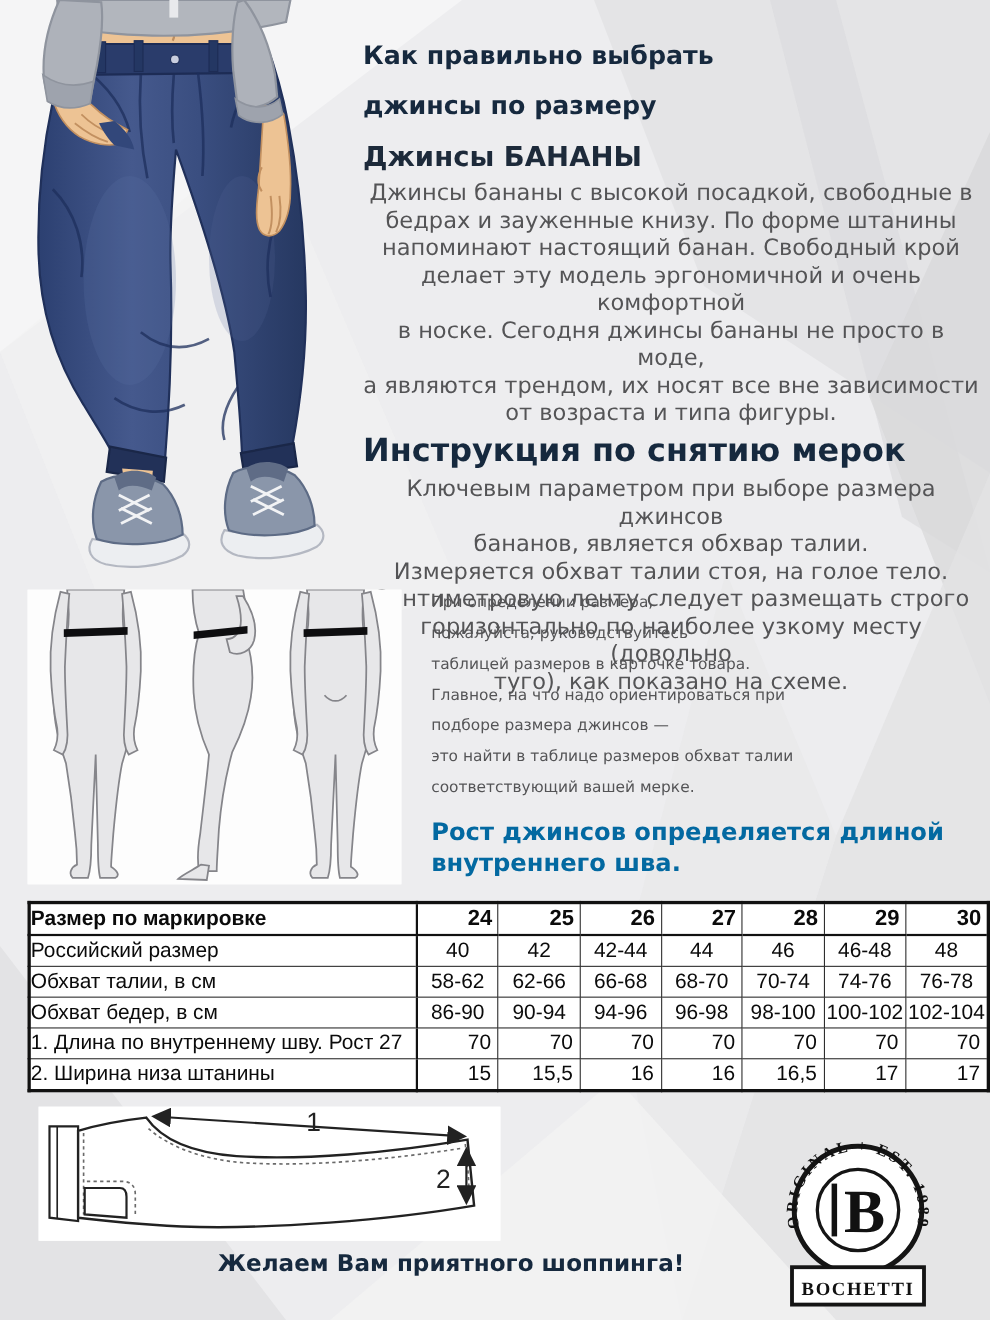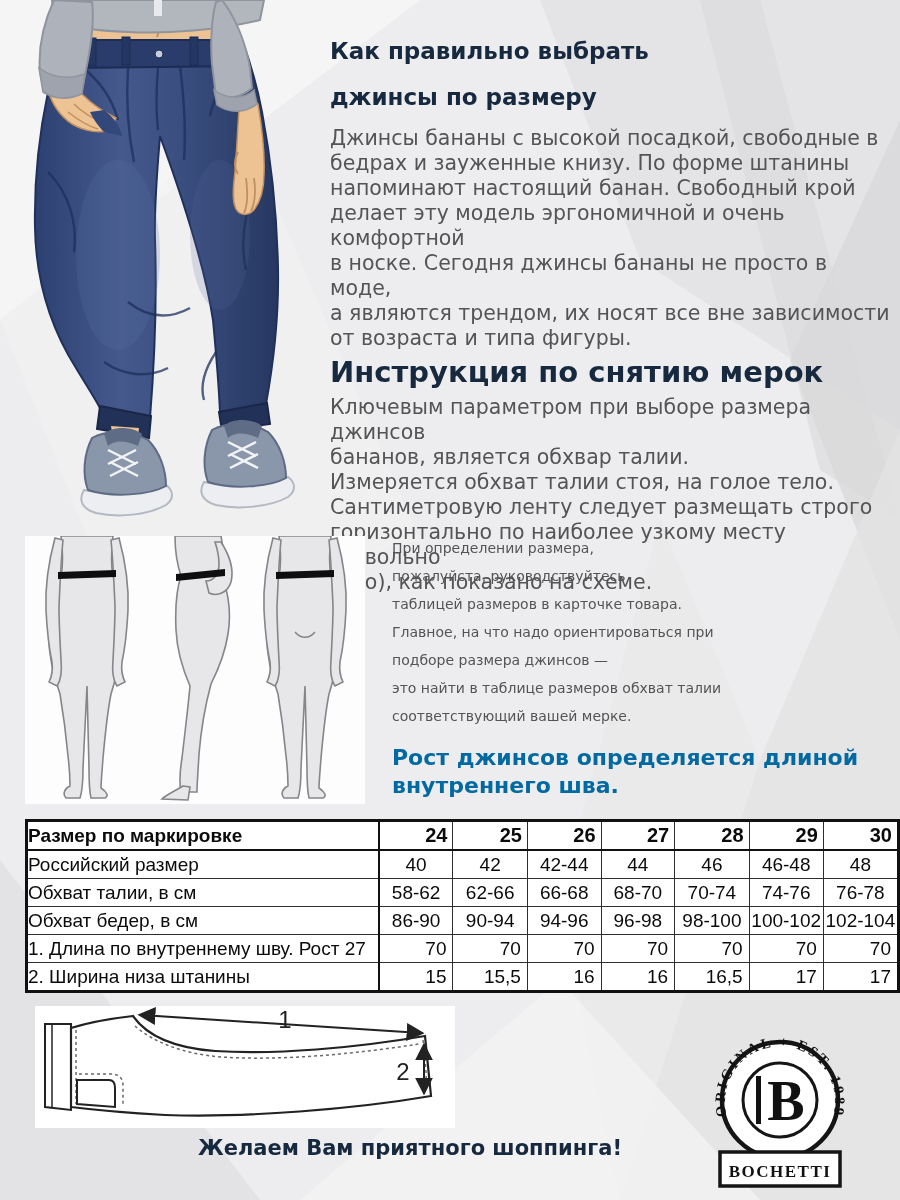--- a/index.html
+++ b/index.html
@@ -4,21 +4,21 @@
 <style>
   html,body{margin:0;padding:0;}
   .page{position:relative;width:900px;height:1200px;overflow:hidden;
         background:#ededef;font-family:"DejaVu Sans",sans-serif;}
   .bg{position:absolute;left:0;top:0;width:900px;height:1200px;}
   .abs{position:absolute;}
   
   .text-col{position:absolute;left:330px;top:28px;width:560px;}
   .h1{font-size:23px;font-weight:700;color:#16293e;line-height:46px;white-space:pre-line;margin:0;}
   .h-sub{font-size:25px;font-weight:700;color:#1d2a3a;margin:8px 0 0 0;}
-  .body-txt{font-size:20.5px;color:#545456;line-height:25px;white-space:pre-line;margin:6px 0 0 0;}
+  .body-txt{font-size:20.5px;color:#545456;line-height:25px;white-space:pre-line;margin:6px 0 0 0;text-align:center;}
   .h2{font-size:29px;font-weight:700;color:#16293e;margin:4px 0 0 0;}
   .mid-col{position:absolute;left:392px;top:534px;width:496px;}
   .mid-txt{font-size:14px;color:#545456;line-height:28px;white-space:pre-line;margin:0;}
   .note-bold{font-size:22px;font-weight:700;color:#0369a1;line-height:28px;white-space:pre-line;margin:14px 0 0 0;}
   
   .fig-panel{position:absolute;left:25px;top:536px;width:340px;height:268px;background:#fdfdfd;}
   
   .tbl-wrap{position:absolute;left:25px;top:819px;}
   table{border-collapse:collapse;border:3px solid #111;background:#fff;
         font-family:"Liberation Sans",sans-serif;}
@@ -143,20 +143,21 @@
 
     <path fill="#aeb2ba" stroke="#8f949e" stroke-width="2" d="M46 0 C36 22 30 48 32 72 L36 92 C50 98 64 97 74 90 L80 60 C84 38 86 16 84 2 Z"></path>
     <path d="M31 68 C45 78 60 80 77 74 L74 94 C60 100 46 99 35 92 Z" fill="#9ea3ad" stroke="#8f949e" stroke-width="1.5"></path>
     <path fill="#aeb2ba" stroke="#8f949e" stroke-width="2" d="M214 0 C228 18 238 44 242 68 L244 88 C234 97 220 100 208 96 L204 64 C202 40 204 16 208 2 Z"></path>
     <path d="M206 90 C220 100 236 99 246 90 L249 104 C238 113 221 114 209 105 Z" fill="#9ea3ad" stroke="#8f949e" stroke-width="1.5"></path>
   </svg>
 
   <div class="text-col">
     <h1 class="h1">Как правильно выбрать
 джинсы по размеру</h1>
+    <div class="h-sub">Джинсы БАНАНЫ</div>
     <p class="body-txt">Джинсы бананы с высокой посадкой, свободные в
 бедрах и зауженные книзу. По форме штанины
 напоминают настоящий банан. Свободный крой
 делает эту модель эргономичной и очень комфортной
 в носке. Сегодня джинсы бананы не просто в моде,
 а являются трендом, их носят все вне зависимости
 от возраста и типа фигуры.</p>
     <div class="h2">Инструкция по снятию мерок</div>
     <p class="body-txt">Ключевым параметром при выборе размера джинсов
 бананов, является обхвар талии.

